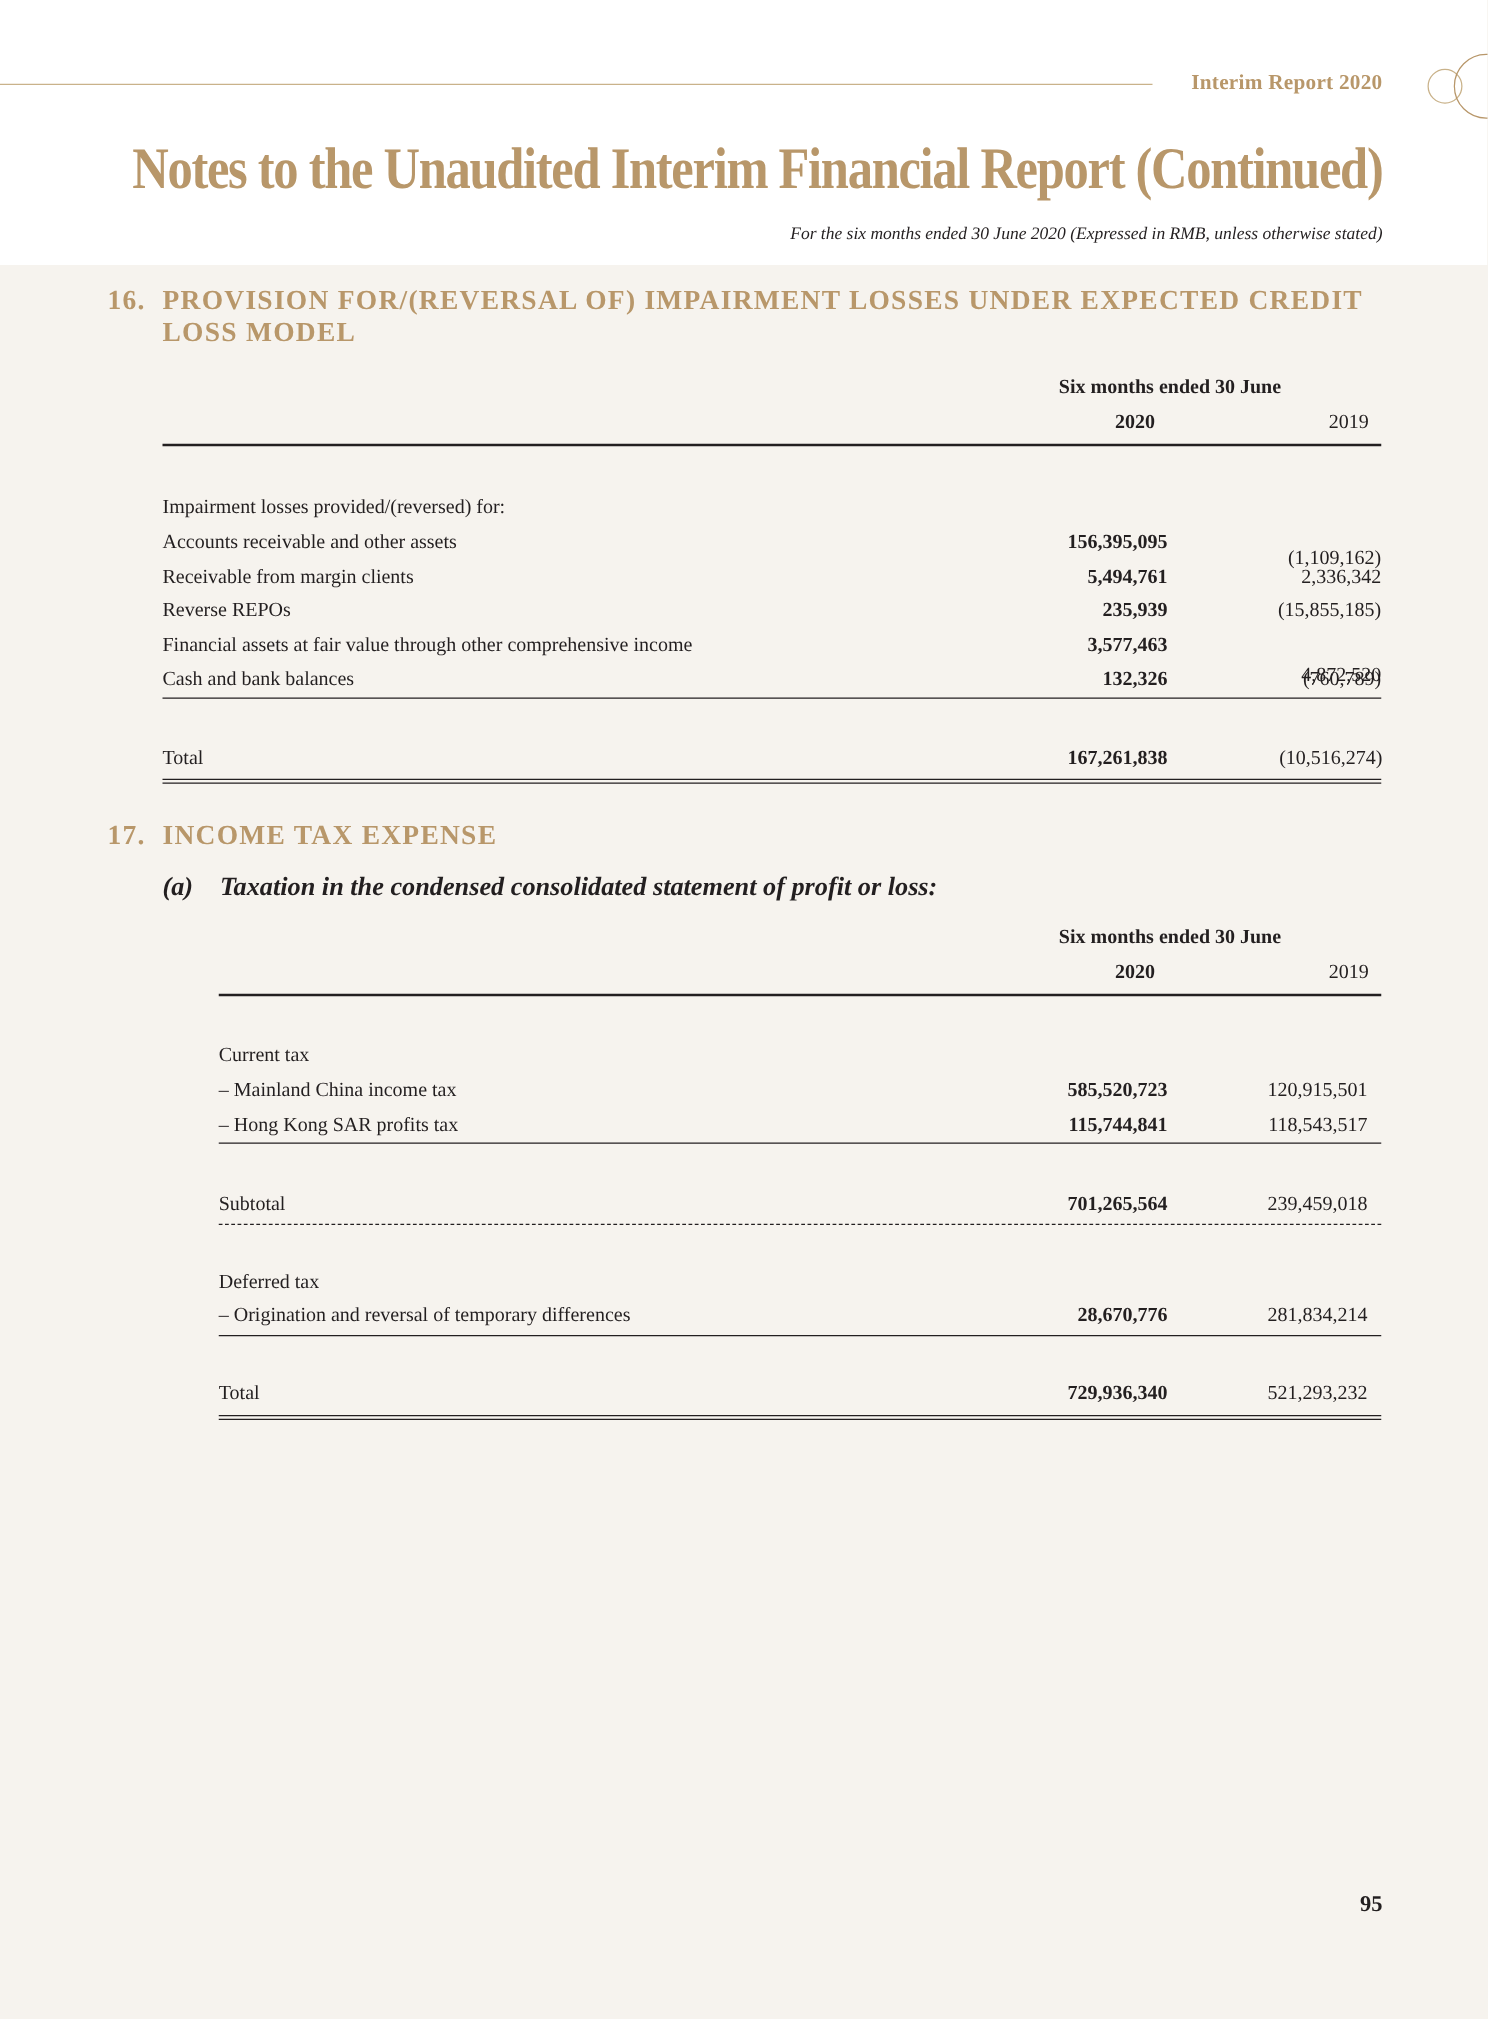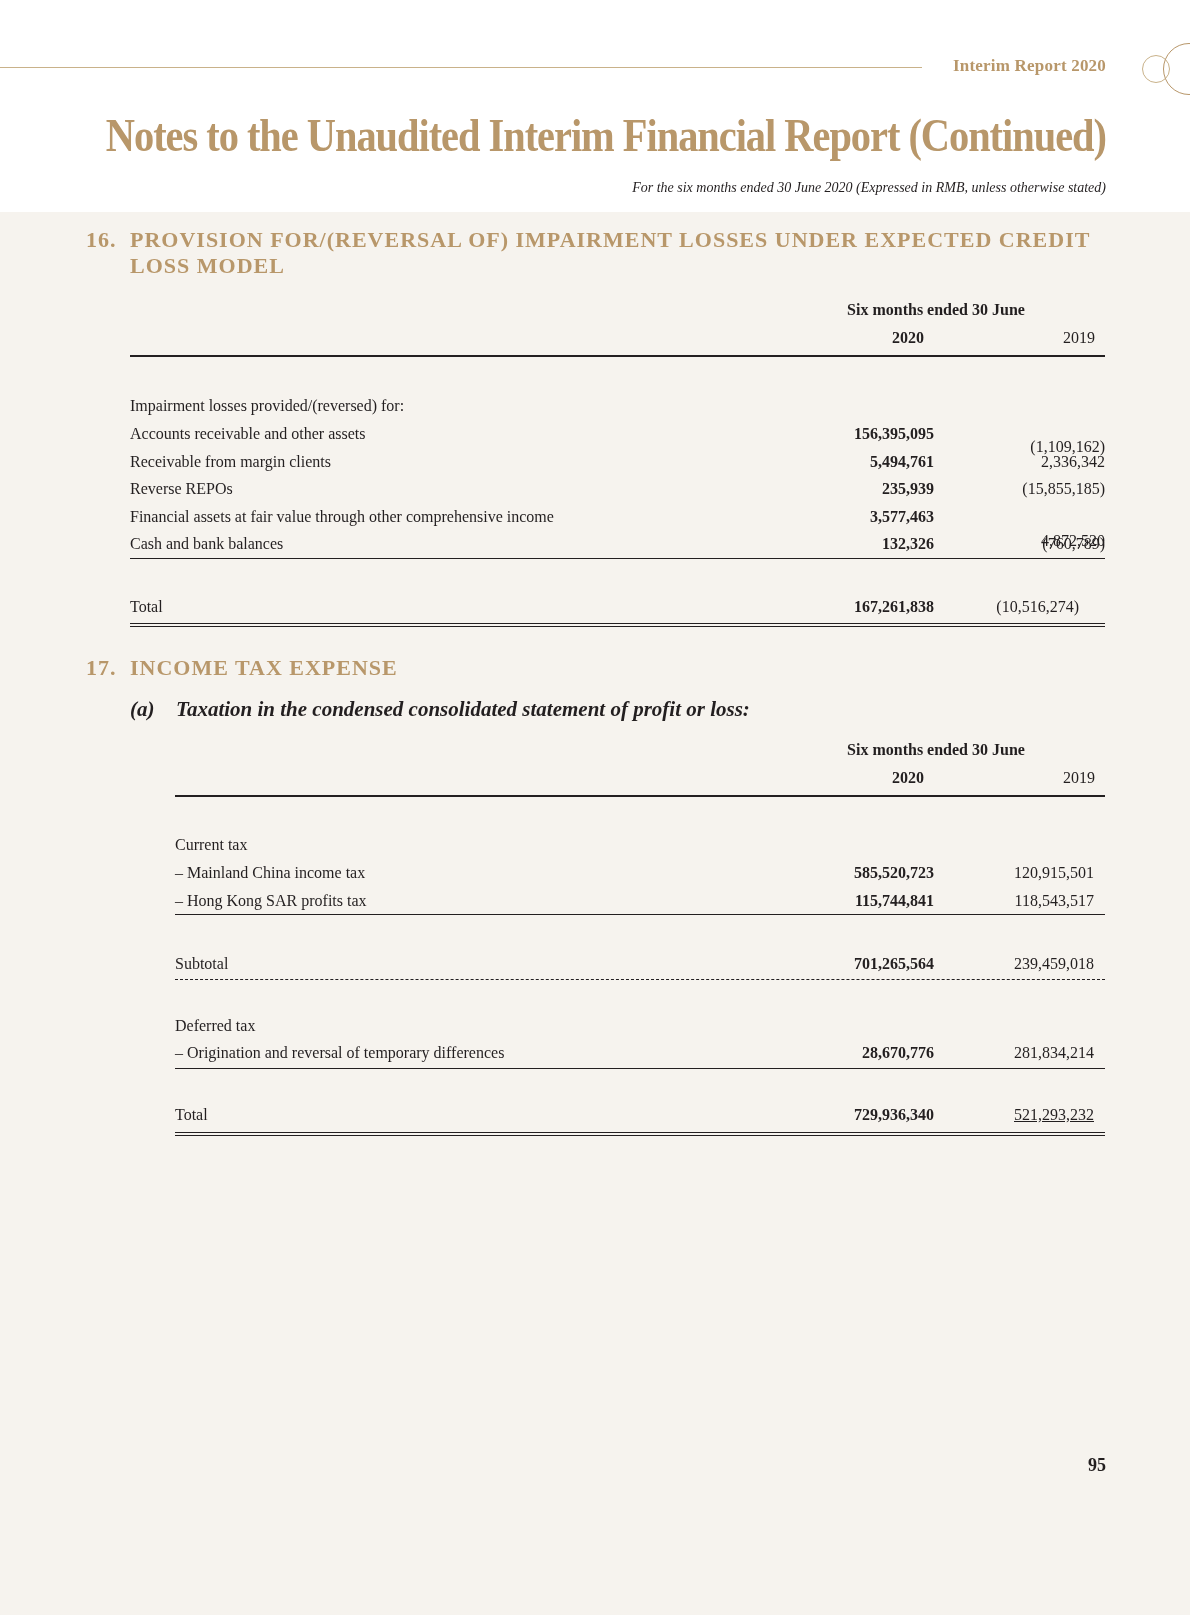--- a/index.html
+++ b/index.html
@@ -65,21 +65,21 @@
     .hline.thin { border-top-width: 1px; }
     .hline.dashed { border-top: 1px dashed #231f20; }
     .double {
       position: absolute; height: 2px; border-top: 1px solid #231f20; border-bottom: 1px solid #231f20;
     }
     .row { position: absolute; font-size: 16px; white-space: nowrap; }
     .row .label { position: absolute; left: 0; }
     .row .v2020 { position: absolute; text-align: right; font-weight: bold; width: 160px; }
     .row .v2019 { position: absolute; text-align: right; width: 160px; }
     .page-number {
-      position: absolute; right: 84px; top: 1455px; font-size: 18px; font-weight: bold;
+      position: absolute; right: 84px; top: 1513px; font-size: 18px; font-weight: bold;
     }
   </style>
 </head>
 <body>
 
 <div class="header-band"></div>
 <div class="rule-top"></div>
 <div class="report-label">Interim Report  2020</div>
 <div class="circle-a"></div>
 <div class="circle-b"></div>
@@ -126,21 +126,21 @@
       <span class="v2020" style="left: 644px;">132,326</span>
       <span class="v2019" style="left: 815px;">(760,789)</span>
     </div>
   </div>
 
 <div class="hline thin" style="left:130px; top:558px; width:975px;"></div>
 
 <div class="row" style="left:130px; top:598px; width:975px;">
   <span class="label">Total</span>
   <span class="v2020" style="left:644px;">167,261,838</span>
-  <span class="v2019" style="left:789px;">(10,516,274)</span>
+  <span class="v2019" style="left:816px;">(10,516,274)</span>
 </div>
 <div class="double" style="left:130px; top:623px; width:975px;"></div>
 
 <div class="sec-heading sec17">
   <span class="sec-num">17.</span><span>INCOME TAX EXPENSE</span>
 </div>
 <div class="sub-heading">
   <span class="sub-letter">(a)</span><span>Taxation in the condensed consolidated statement of profit or loss:</span>
 </div>
 
@@ -185,17 +185,17 @@
       <span class="v2020" style="left: 599px;">28,670,776</span>
       <span class="v2019" style="left: 759px;">281,834,214</span>
     </div>
   </div>
 
 <div class="hline thin" style="left:175px; top:1068px; width:930px;"></div>
 
 <div class="row" style="left:175px; top:1106px; width:930px;">
   <span class="label">Total</span>
   <span class="v2020" style="left:599px;">729,936,340</span>
-  <span class="v2019" style="left:759px;text-decoration:underline;">521,293,232</span>
+  <span class="v2019" style="left:759px;">521,293,232</span>
 </div>
 <div class="double" style="left:175px; top:1132px; width:930px;"></div>
 
 <div class="page-number">95</div>
 
 </body></html>

